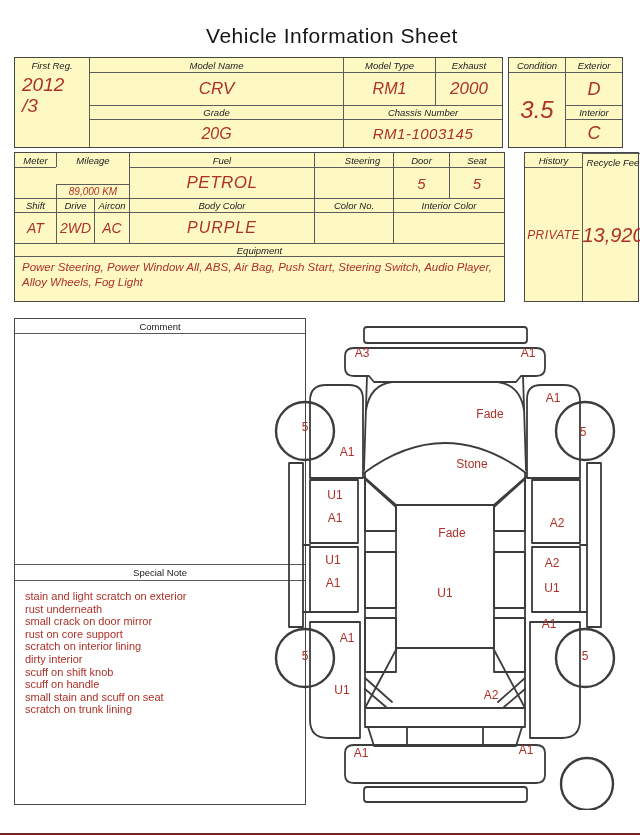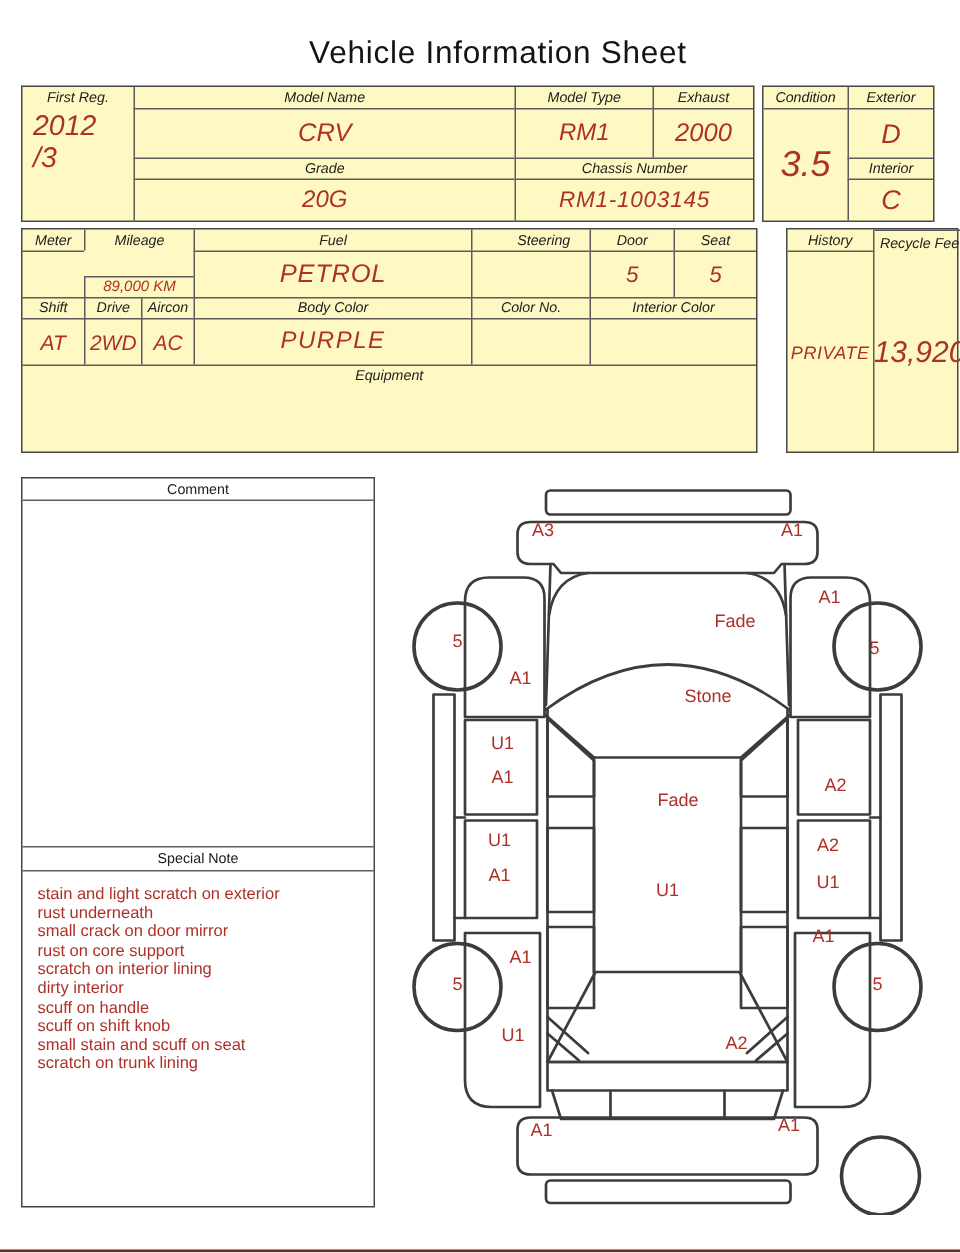--- a/index.html
+++ b/index.html
@@ -173,20 +173,21 @@
     <div class="cell bt red v14" style="grid-row:4;grid-column:1;">AT</div>
     <div class="cell bl bt red v14" style="grid-row:4;grid-column:2;">2WD</div>
     <div class="cell bl bt red v14" style="grid-row:4;grid-column:3;">AC</div>
     <div class="cell bl bt red v16" style="grid-row:4;grid-column:4;letter-spacing:1px;">PURPLE</div>
     <div class="cell bl bt" style="grid-row:4;grid-column:5;"></div>
     <div class="cell bl bt" style="grid-row:4;grid-column:6/8;"></div>
 
     <div class="cell bt" style="grid-row:5;grid-column:1/8;">
         <span class="hdr">Equipment</span>
       </div>
+    <div class="cell bt equip" style="grid-row:6;grid-column:1/8;">Power Steering, Power Window  All, ABS, Air Bag, Push Start, Steering Switch, Audio Player, Alloy Wheels, Fog Light</div>
   </div>
 
   <div class="box" style="left:508px;top:152px;width:115px;height:150px;display:flex;margin-left:16px;">
     <div class="dsec" style="flex:0 0 45px;grid-template-columns:57px 1fr;grid-template-rows:14px 1fr;">
       <div class="cell">
           <span class="hdr">History</span>
         </div>
       <div class="cell bl">
           <span class="hdr">Syaken</span>
         </div>
@@ -208,37 +209,37 @@
         </div>
       <div class="cell bl">
           <span class="hdr">Height</span>
         </div>
       <div class="cell bt red v15">291</div>
       <div class="cell bl bt red v15">182</div>
       <div class="cell bl bt red v15">168</div>
     </div>
   </div>
 
-  <div class="panel" style="left:14px;top:318px;width:236px;height:487px;">
+  <div class="panel" style="left:14px;top:318px;width:292px;height:487px;">
     <div class="panel-hdr">
         <span class="hdr">Comment</span>
       </div>
     <div class="comment-body"></div>
     <div class="sn-hdr">
         <span class="hdr">Special Note</span>
       </div>
     <div class="sn-body">
         <div class="note-line">stain and light scratch on exterior</div>
         <div class="note-line">rust underneath</div>
         <div class="note-line">small crack on door mirror</div>
         <div class="note-line">rust on core support</div>
         <div class="note-line">scratch on interior lining</div>
         <div class="note-line">dirty interior</div>
+        <div class="note-line">scuff on shift knob</div>
         <div class="note-line">scuff on handle</div>
-        <div class="note-line">scuff on shift knob</div>
         <div class="note-line">small stain and scuff on seat</div>
         <div class="note-line">scratch on trunk lining</div>
       </div>
   </div>
 
   <div class="car-wrap">
     <svg width="370" height="495" viewBox="0 0 370 495">
       <g stroke="#3c3c3c" stroke-width="1.8" fill="none" stroke-linejoin="round" stroke-linecap="round">
 
         <rect x="94" y="12" width="163" height="16" rx="3"></rect>

